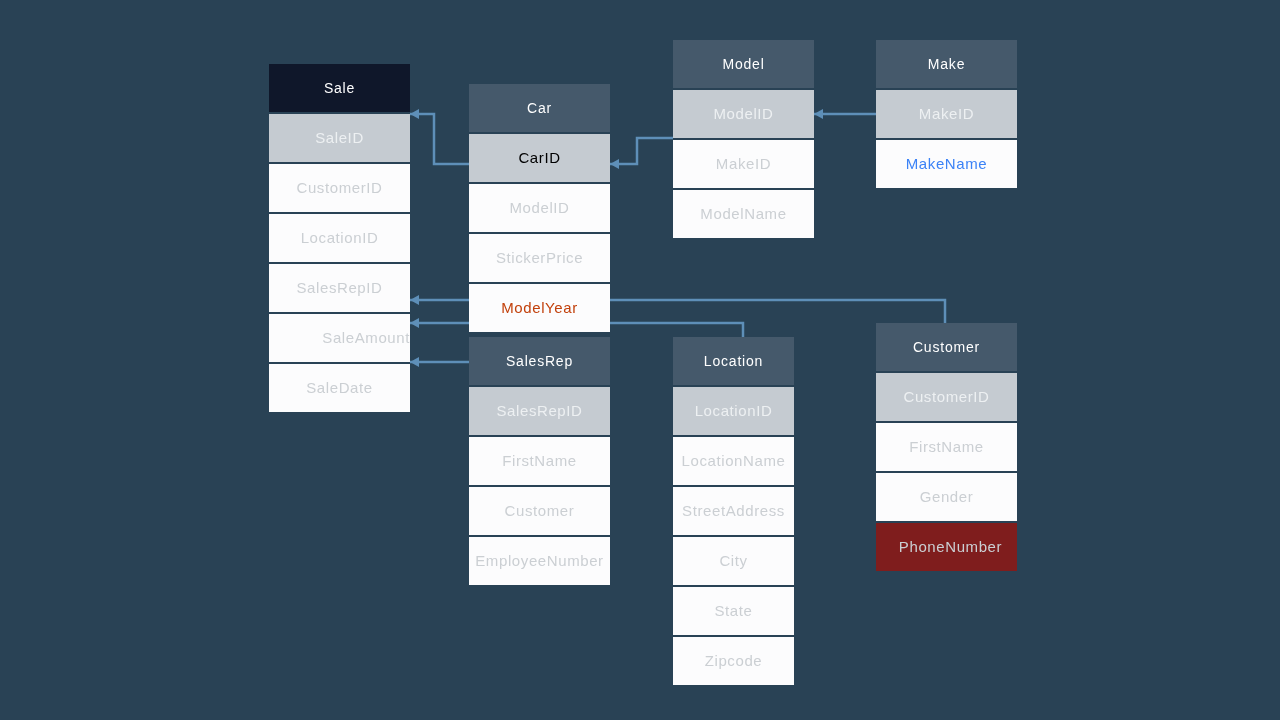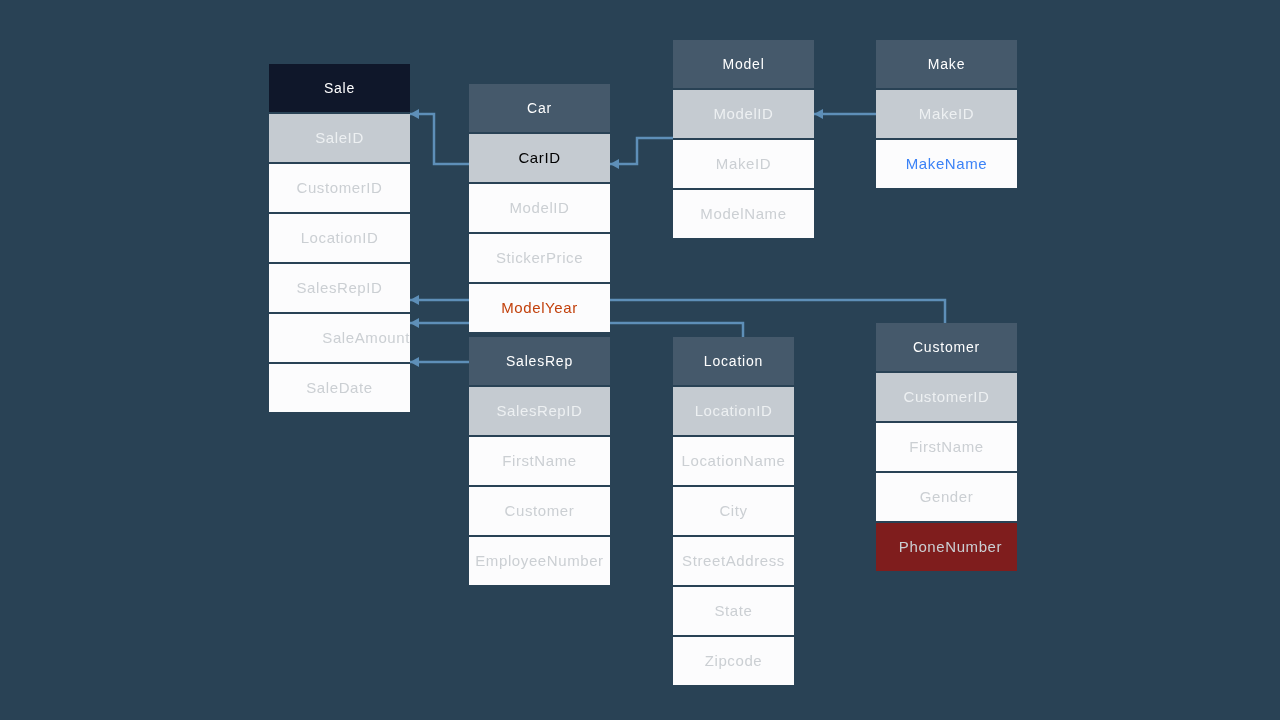--- a/index.html
+++ b/index.html
@@ -93,22 +93,22 @@
       <div class="tbl-header" style="background: rgb(69, 89, 107); color: rgb(255, 255, 255);">SalesRep</div>
       <div class="tbl-row pk" style="background: rgb(197, 203, 209); color: rgb(237, 240, 242);">SalesRepID</div>
       <div class="tbl-row" style="background: rgb(252, 252, 253); color: rgb(203, 207, 211);">FirstName</div>
       <div class="tbl-row" style="background: rgb(252, 252, 253); color: rgb(203, 207, 211);">Customer</div>
       <div class="tbl-row" style="background: rgb(252, 252, 253); color: rgb(203, 207, 211);">EmployeeNumber</div>
     </div>
     <div class="tbl" style="left: 673px; top: 337px; width: 121px;">
       <div class="tbl-header" style="background: rgb(69, 89, 107); color: rgb(255, 255, 255);">Location</div>
       <div class="tbl-row pk" style="background: rgb(197, 203, 209); color: rgb(237, 240, 242);">LocationID</div>
       <div class="tbl-row" style="background: rgb(252, 252, 253); color: rgb(203, 207, 211);">LocationName</div>
+      <div class="tbl-row" style="background: rgb(252, 252, 253); color: rgb(203, 207, 211);">StreetAddress</div>
       <div class="tbl-row" style="background: rgb(252, 252, 253); color: rgb(203, 207, 211);">City</div>
-      <div class="tbl-row" style="background: rgb(252, 252, 253); color: rgb(203, 207, 211);">StreetAddress</div>
       <div class="tbl-row" style="background: rgb(252, 252, 253); color: rgb(203, 207, 211);">State</div>
       <div class="tbl-row" style="background: rgb(252, 252, 253); color: rgb(203, 207, 211);">Zipcode</div>
     </div>
     <div class="tbl" style="left: 876px; top: 323px; width: 141px;">
       <div class="tbl-header" style="background: rgb(69, 89, 107); color: rgb(255, 255, 255);">Customer</div>
       <div class="tbl-row pk" style="background: rgb(197, 203, 209); color: rgb(237, 240, 242);">CustomerID</div>
       <div class="tbl-row" style="background: rgb(252, 252, 253); color: rgb(203, 207, 211);">FirstName</div>
       <div class="tbl-row" style="background: rgb(252, 252, 253); color: rgb(203, 207, 211);">Gender</div>
       <div class="tbl-row" style="background: #7f1d1d; color: rgb(203, 207, 211); padding-left: 8px;">PhoneNumber</div>
     </div>

